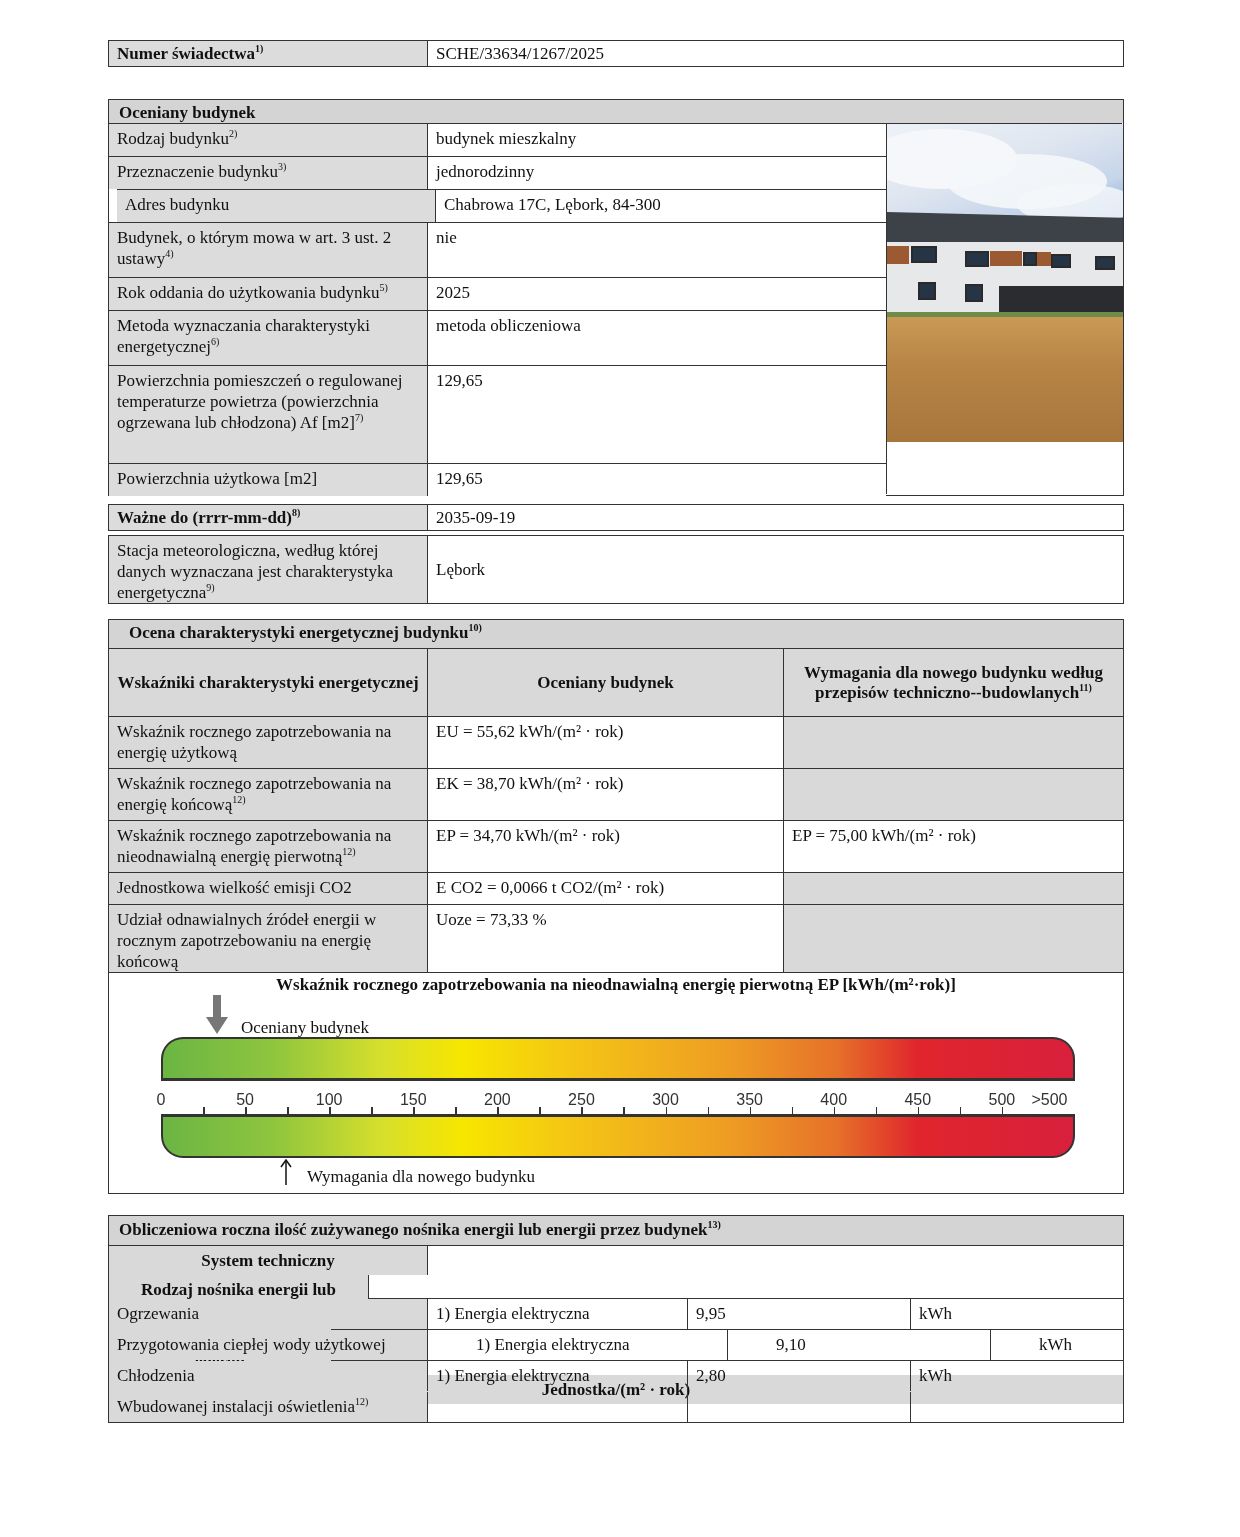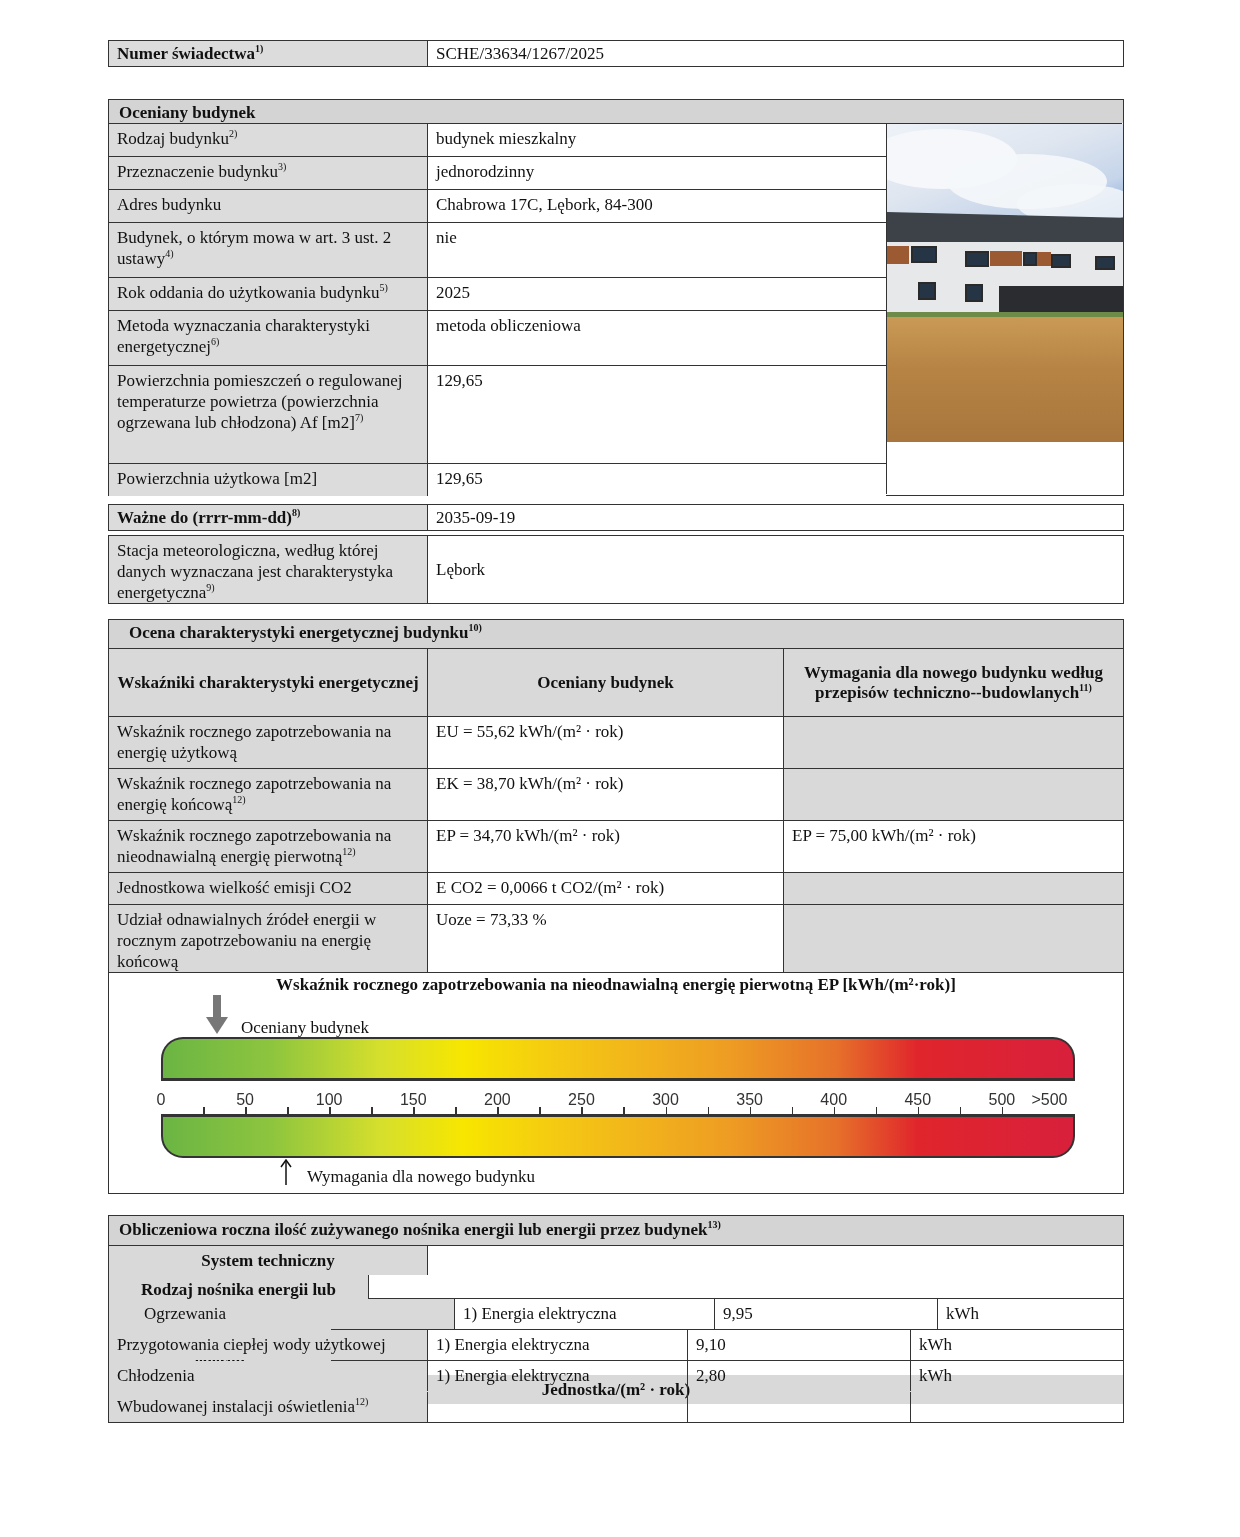--- a/index.html
+++ b/index.html
@@ -80,21 +80,21 @@
   <div class="cell hdr" style="height:23px;">Oceniany budynek</div>
   <div class="left">
     <div class="row" style="border-top:1.5px solid #333;height:33px;">
       <div class="cell lab"><span>Rodzaj budynku</span><sup>2)</sup></div>
       <div class="cell val">budynek mieszkalny</div>
     </div>
     <div class="row" style="height:33px;">
       <div class="cell lab"><span>Przeznaczenie budynku</span><sup>3)</sup></div>
       <div class="cell val">jednorodzinny</div>
     </div>
-    <div class="row" style="height:33px;">
+    <div class="row" style="height:33px;margin-left:8px;">
       <div class="cell lab"><span>Adres budynku</span></div>
       <div class="cell val">Chabrowa 17C, Lębork, 84-300</div>
     </div>
     <div class="row" style="height:55px;">
       <div class="cell lab"><span>Budynek, o którym mowa w art. 3 ust. 2 ustawy</span><sup>4)</sup></div>
       <div class="cell val">nie</div>
     </div>
     <div class="row" style="height:33px;">
       <div class="cell lab"><span>Rok oddania do użytkowania budynku</span><sup>5)</sup></div>
       <div class="cell val">2025</div>
@@ -239,27 +239,27 @@
 </div>
 
 <div class="tbl" id="sec6">
   <div class="cell hdr" style="height:29px;padding-top:3px;"><span>Obliczeniowa roczna ilość zużywanego nośnika energii lub energii przez budynek</span><sup>13)</sup></div>
   <div class="row col4" style="height:53px;flex-direction:column;">
     <div class="cell d1 gray th">System techniczny</div>
     <div class="cell d2 gray th">Rodzaj nośnika energii lub energii</div>
     <div class="cell d3 gray th">Ilość nośnika energii lub energii</div>
     <div class="cell d4 gray th">Jednostka/(m² · rok)</div>
   </div>
-  <div class="row col4" style="height:31px;margin-left:27px;">
+  <div class="row col4" style="height:31px;">
     <div class="cell d1 gray">Ogrzewania</div>
     <div class="cell d2">1) Energia elektryczna</div>
     <div class="cell d3">9,95</div>
     <div class="cell d4">kWh</div>
   </div>
-  <div class="row col4" style="height:31px;">
+  <div class="row col4" style="height:31px;gap:40px;">
     <div class="cell d1 gray">Przygotowania ciepłej wody użytkowej</div>
     <div class="cell d2">1) Energia elektryczna</div>
     <div class="cell d3">9,10</div>
     <div class="cell d4">kWh</div>
   </div>
   <div class="row col4" style="height:31px;">
     <div class="cell d1 gray">Chłodzenia</div>
     <div class="cell d2">1) Energia elektryczna</div>
     <div class="cell d3">2,80</div>
     <div class="cell d4">kWh</div>

